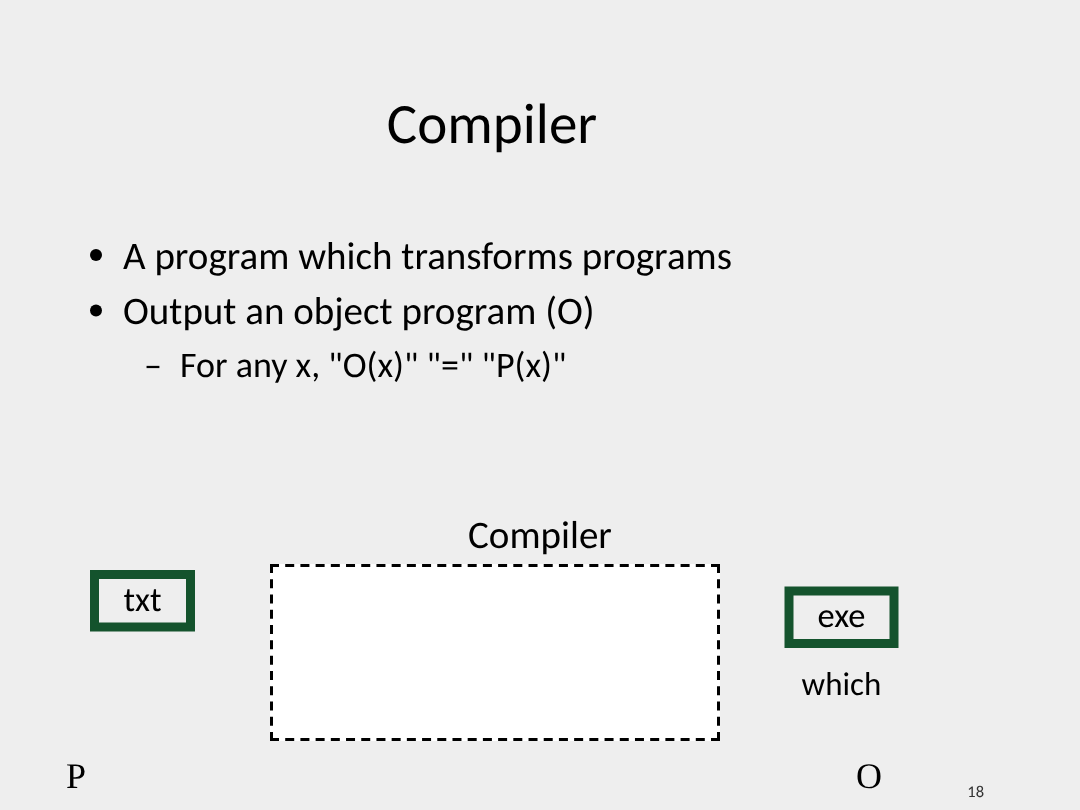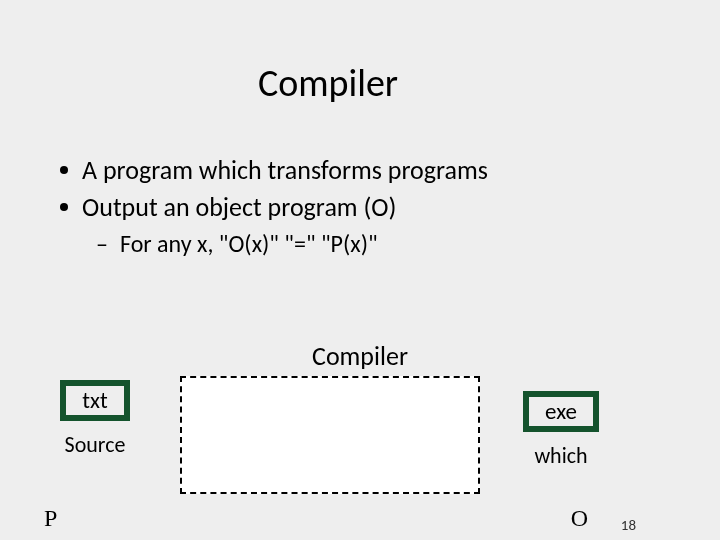--- a/index.html
+++ b/index.html
@@ -110,23 +110,23 @@
   }
   .right-ovar {
     position: absolute;
     right: 68px;
     top: 165px;
     font-family: "Times New Roman", serif;
     font-size: 24px;
   }
   .page-num {
     position: absolute;
-    right: 20px;
+    right: 0;
     bottom: 6px;
-    font-size: 15px;
+    font-size: 11px;
     color: #333;
   }
 </style>
 </head>
 <body>
 
 <div class="slide">
 
   <div class="title">Compiler</div>
 
@@ -144,21 +144,20 @@
       <div>For any x, "O(x)" "=" "P(x)"</div>
     </div>
   </div>
 
   <div class="diagram">
     <div class="compiler-label">Compiler</div>
     <div class="dashed-box"></div>
 
     <div class="left-stack">
       <div class="file-ext">txt</div>
-      <div class="stack-line">Source</div>
     </div>
     <div class="left-pvar">P</div>
 
     <div class="right-stack">
       <div class="file-ext">exe</div>
       <div class="stack-line">which</div>
     </div>
     <div class="right-ovar">O</div>
   </div>
 

